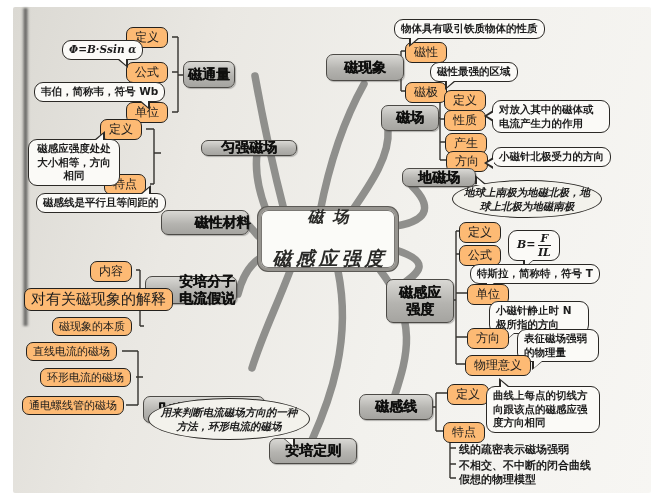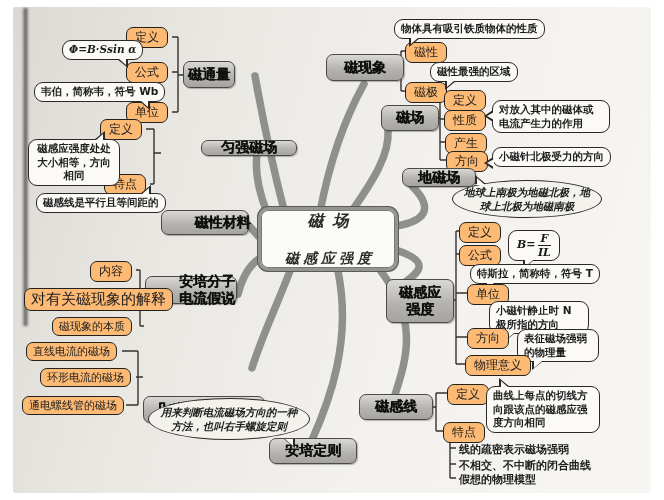--- a/index.html
+++ b/index.html
@@ -11,21 +11,21 @@
   .spine-shadow{position:absolute;left:22px;top:8px;width:7px;height:318px;
         background:linear-gradient(to right,rgba(40,40,40,0),rgba(40,40,40,.75),rgba(40,40,40,0));
         filter:blur(1px);}
   svg.wires{position:absolute;left:0;top:0;z-index:1;}
   .node{position:absolute;z-index:2;box-sizing:border-box;}
   
   .ct{background:#fbfbf8;border:3px solid #96948f;box-shadow:0 0 0 1px #5c5a56, inset 0 0 0 1px #7a7874;
       border-radius:10px;display:flex;flex-direction:column;align-items:center;justify-content:center;
       font-family:"DejaVu Serif","Liberation Serif",serif;font-style:italic;font-weight:bold;color:#2a2a28;}
   .ct .l1{font-size:16px;letter-spacing:9px;text-indent:9px;}
-  .ct .l2{font-size:14px;letter-spacing:4px;text-indent:4px;margin-top:18px;text-align:center;}
+  .ct .l2{font-size:19px;letter-spacing:4px;text-indent:4px;margin-top:18px;text-align:center;}
   
   .tn{background:linear-gradient(#d9d8d4,#b5b4b0 55%,#a5a4a0);border:1px solid #4c4a46;
       border-radius:7px;box-shadow:1px 1px 1px rgba(60,60,60,.35);
       display:flex;flex-direction:column;align-items:center;justify-content:center;
       font-size:14px;font-weight:bold;color:#0f0f0e;line-height:1.25;white-space:nowrap;
       text-shadow:.4px 0 0 #0f0f0e;}
   
   .sb{background:#fdba74;border:1.5px solid #23211e;border-radius:7px;
       padding:1px 8px;font-size:12px;font-weight:normal;white-space:nowrap;
       display:inline-flex;align-items:center;justify-content:center;min-height:16px;}
@@ -125,21 +125,21 @@
   <div class="node sb" style="left:90px;top:261px;">内容</div>
   <div class="node sb wide" style="left:24px;top:288px;font-size:15px;">对有关磁现象的解释</div>
   <div class="node sb wide" style="left:52px;top:317px;font-size:11px;">磁现象的本质</div>
 
   <div class="node tn" style="left:143px;top:364px;width:122px;height:27px;margin-top:32px;">几种常见的磁场</div>
   <div class="node sb wide" style="left:26px;top:342px;font-size:11px;">直线电流的磁场</div>
   <div class="node sb wide" style="left:40px;top:368px;font-size:11px;">环形电流的磁场</div>
   <div class="node sb wide" style="left:22px;top:396px;font-size:11px;">通电螺线管的磁场</div>
 
   <div class="node tn" style="left:269px;top:438px;width:88px;height:26px;">安培定则</div>
-  <div class="node el tail-br" style="left:148px;top:398px;width:162px;height:42px;">用来判断电流磁场方向的一种方法，也叫右手螺旋定则</div>
+  <div class="node el tail-br" style="left:148px;top:398px;width:162px;height:42px;">用来判断电流磁场方向的一种方法，环形电流的磁场</div>
 
   <div class="node tn" style="left:326px;top:54px;width:78px;height:27px;">磁现象</div>
   <div class="node sb" style="left:405px;top:42px;">磁性</div>
   <div class="node sb" style="left:405px;top:82px;">磁极</div>
   <div class="node co tail-bl" style="left:394px;top:19px;">物体具有吸引铁质物体的性质</div>
   <div class="node co tail-bl" style="left:430px;top:62px;">磁性最强的区域</div>
 
   <div class="node tn" style="left:381px;top:105px;width:58px;height:26px;">磁场</div>
   <div class="node sb" style="left:444px;top:90px;">定义</div>
   <div class="node sb" style="left:444px;top:110px;">性质</div>

